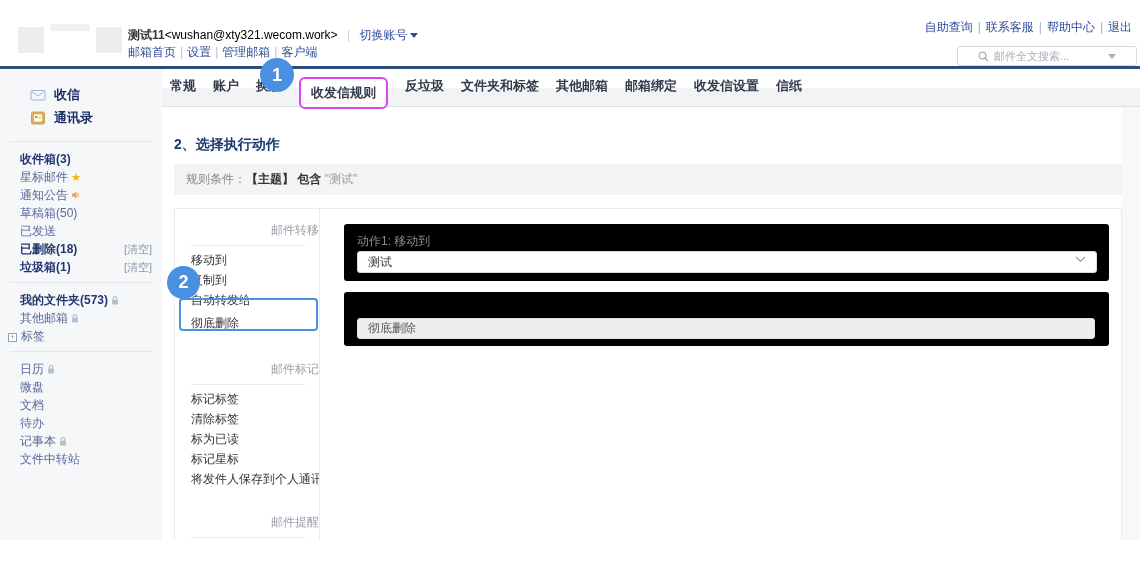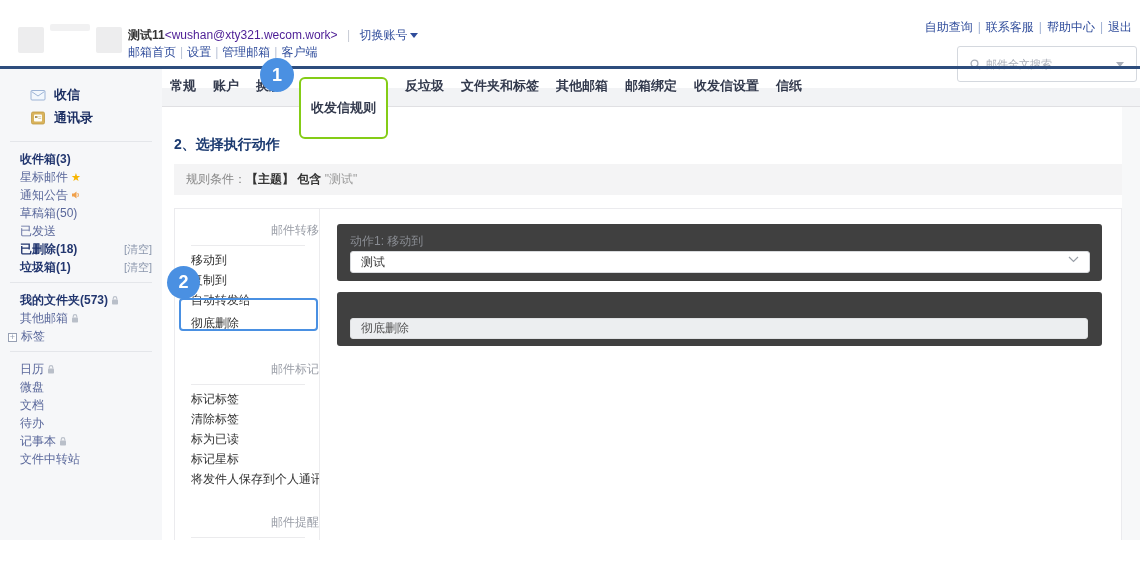--- a/index.html
+++ b/index.html
@@ -10,31 +10,31 @@
     font-size:12px; color:#333;
   }
   
   .top-header { position:absolute; left:0; top:0; width:1140px; height:66px; background:#fff; }
   .logo-box { position:absolute; background:#ededee; border-radius:2px; }
   .logo-box.one { left:18px; top:27px; width:26px; height:26px; }
   .logo-box.two { left:96px; top:27px; width:26px; height:26px; }
   .logo-blur { position:absolute; left:50px; top:24px; width:40px; height:7px; background:#f1f1f2; border-radius:2px; }
   .account { position:absolute; left:128px; top:27px; line-height:16px; white-space:nowrap; }
   .account .name { font-weight:bold; color:#333; }
-  .account .email { color:#4c1d95; }
+  .account .email { color:#000000; }
   .account .sep { color:#c6cbd4; margin:0 6px; }
   .navy-link { color:#2f4c9b; text-decoration:none; cursor:pointer; }
   .account-nav { position:absolute; left:128px; top:44px; line-height:16px; white-space:nowrap; }
   .account-nav .sep { color:#b9c2d6; margin:0 4px; }
   .caret-down { display:inline-block; width:0; height:0; border-left:4px solid transparent;
     border-right:4px solid transparent; border-top:5px solid #2f4c9b; margin-left:3px; vertical-align:middle; }
   .top-links { position:absolute; right:8px; top:19px; white-space:nowrap; color:#3a57ad; }
   .top-links .sep { color:#9fb0d2; margin:0 5px; }
-  .search-box { position:absolute; left:957px; top:46px; width:180px; height:36px;
-    background:#fff; border:1px solid #d4d8de; border-radius:3px; display:flex; align-items:center; padding:0 12px; }
+  .search-box { position:absolute; left:957px; top:46px; width:180px; height:20px;
+    background:#fff; border:1px solid #d4d8de; border-radius:3px; display:flex; align-items:center; padding:0 20px; }
   .search-box .ph { color:#a9aeb8; font-size:11px; flex:1; margin-left:5px; overflow:hidden; white-space:nowrap; }
   .search-caret { width:0; height:0; border-left:4px solid transparent; border-right:4px solid transparent;
     border-top:5px solid #a9aeb8; }
   
   .navy-line { position:absolute; left:0; top:66px; width:1140px; height:3px; background:#2d4d7d; }
   
   .sidebar { position:absolute; left:0; top:69px; width:162px; height:471px; background:#f6f7f9; }
   .side-actions { padding:14px 0 6px 30px; }
   .side-action { display:flex; align-items:center; height:23px; cursor:pointer; }
   .side-action .lbl { font-size:13px; font-weight:bold; color:#1c2f63; margin-left:8px; }
@@ -44,36 +44,36 @@
   .side-item.bold { font-weight:bold; color:#22366f; }
   .side-item .right-act { position:absolute; right:10px; top:0; color:#8b97ad; font-weight:normal; font-size:11px; }
   .icon-star { color:#f7b500; font-size:11px; margin-left:3px; }
   .mini-ico { display:inline-block; vertical-align:-1px; margin-left:3px; }
   .expand-box { display:inline-block; width:9px; height:9px; border:1px solid #97a0b4; color:#97a0b4;
     font-size:9px; line-height:7px; text-align:center; margin-right:4px; background:#fff; vertical-align:0px; }
   
   .tabstrip { position:absolute; left:162px; top:88px; width:978px; height:19px; background:#f2f3f5; border-bottom:1px solid #e0e0e3; }
   .tabs { position:absolute; left:170px; top:77px; height:40px; display:flex; align-items:flex-start; gap:17px; z-index:3; }
   .tab { font-size:13px; font-weight:bold; color:#333a4d; white-space:nowrap; cursor:pointer; }
-  .tab.active { background:#fff; border:2px solid #84cc16; border-radius:6px; padding:20px 10px; }
+  .tab.active { background:#fff; border:2px solid #d946ef; border-radius:6px; padding:5px 10px; }
   
   .right-gutter { position:absolute; left:1122px; top:107px; width:18px; height:433px; background:#f7f8f9; }
   .section-title { position:absolute; left:174px; top:136px; font-size:14px; font-weight:bold; color:#1b3a70; }
   .cond-bar { position:absolute; left:174px; top:164px; width:948px; height:31px; background:#f4f4f5;
     line-height:31px; padding-left:12px; color:#888; }
   .cond-bar b { color:#333; }
   .cond-bar .val { color:#999; }
   .panel { position:absolute; left:174px; top:208px; width:948px; height:332px; background:#fff; border:1px solid #ebebee; border-bottom:none; }
   .menu-col { position:absolute; left:0; top:0; width:145px; height:331px; border-right:1px solid #ececee; overflow:hidden; }
   .menu-group-title { color:#9b9fa8; padding:13px 0 6px 16px;text-align:right; }
   .menu-group-div { height:1px; background:#ebebed; margin:0 14px 4px 16px; }
   .menu-item { height:20px; line-height:20px; padding-left:16px; color:#333; cursor:pointer; white-space:nowrap; }
   .menu-gap { height:12px; }
   
-  .card { position:absolute; left:162px; background:#404040; border-radius:3px; width:765px; }
+  .card { position:absolute; left:169px; background:#000000; border-radius:3px; width:765px; }
   .card.c1 { top:15px; height:57px; }
   .card.c2 { top:83px; height:54px; }
   .card .lbl { color:#898c92; padding:9px 0 0 13px; }
   .select { position:absolute; left:13px; top:27px; width:740px; height:22px; background:#fff;
     border:1px solid #d8dadd; border-radius:3px; line-height:20px; padding-left:10px; color:#333; cursor:pointer; }
   .select .chev { position:absolute; right:10px; top:4px; }
   .ro-field { position:absolute; left:13px; top:26px; width:738px; height:21px; background:#eceef0;
     border:1px solid #dfe1e3; border-radius:3px; line-height:19px; padding-left:10px; color:#555; }
   
   .step-circle { position:absolute; width:34px; height:34px; border-radius:50%; background:#4a90e2;

